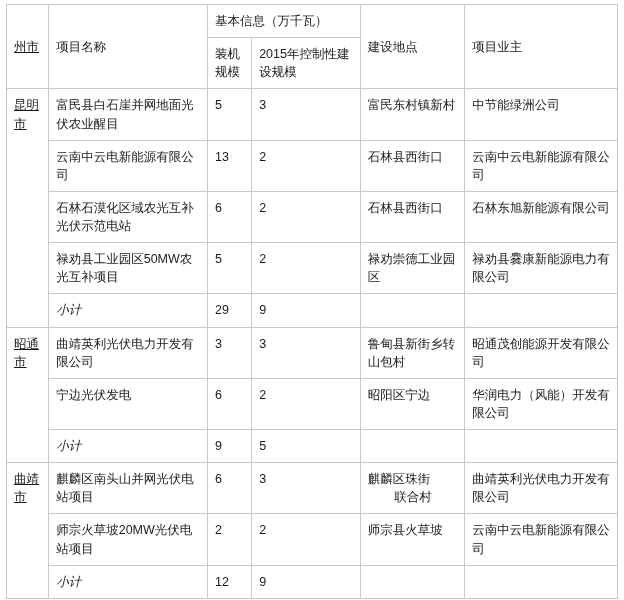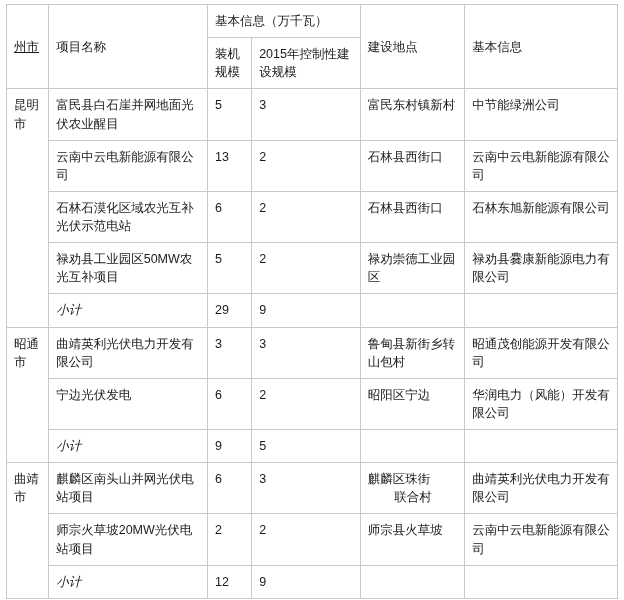--- a/index.html
+++ b/index.html
@@ -44,20 +44,21 @@
   .col-cap  { width: 44px; }
   .col-ctrl { width: 108px; }
   .col-site { width: 104px; }
   .col-owner{ width: 152px; }
 
   .hdr-center { text-align: center; }
   .hdr-city { text-align: left; text-decoration: underline; }
   .hdr-basic { text-align: center; }
   .cell-city {
     text-align: left;
+    text-decoration: underline;
   }
   .cell-num {
     text-align: left;
   }
   .subtotal-label { text-align: left; font-style: italic; }
   .site-indent { text-align: right; }
   .site-indent .second-line { display:block; text-align: center; }
 </style>
 </head>
 <body>
@@ -71,21 +72,21 @@
       <col class="col-ctrl">
       <col class="col-site">
       <col class="col-owner">
     </colgroup>
     <thead>
       <tr>
         <td rowspan="2" class="hdr-city">州市</td>
         <td rowspan="2" class="hdr-center">项目名称</td>
         <td colspan="2" class="hdr-basic">基本信息（万千瓦）</td>
         <td rowspan="2" class="hdr-center">建设地点</td>
-        <td rowspan="2" class="hdr-center">基本信息</td>
+        <td rowspan="2" class="hdr-center">项目业主</td>
       </tr>
       <tr>
         <td>装机规模</td>
         <td>2015年控制性建设规模</td>
       </tr>
     </thead>
     <tbody>
 
       <tr>
         <td rowspan="5" class="cell-city">昆明市</td>

